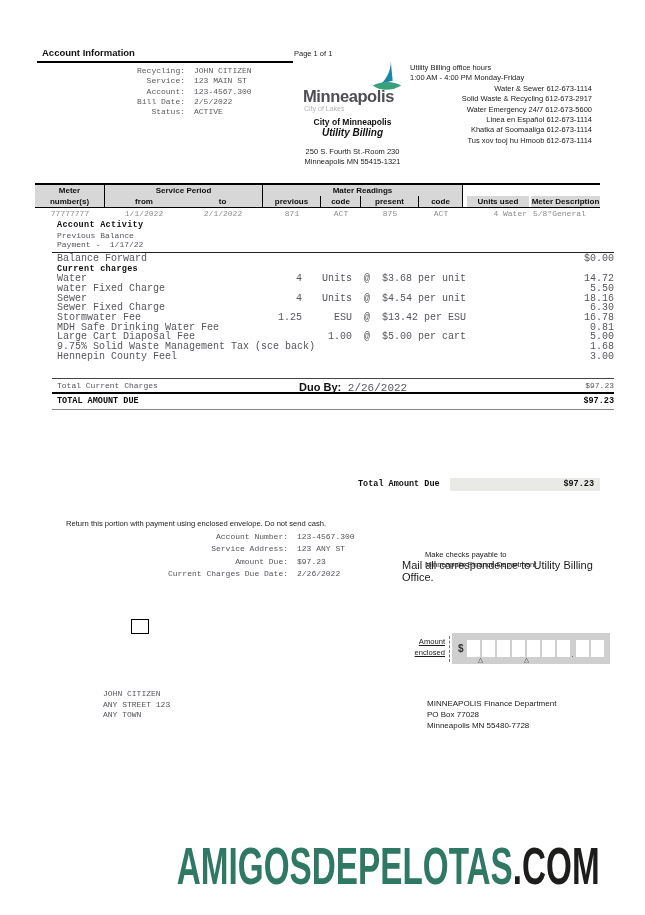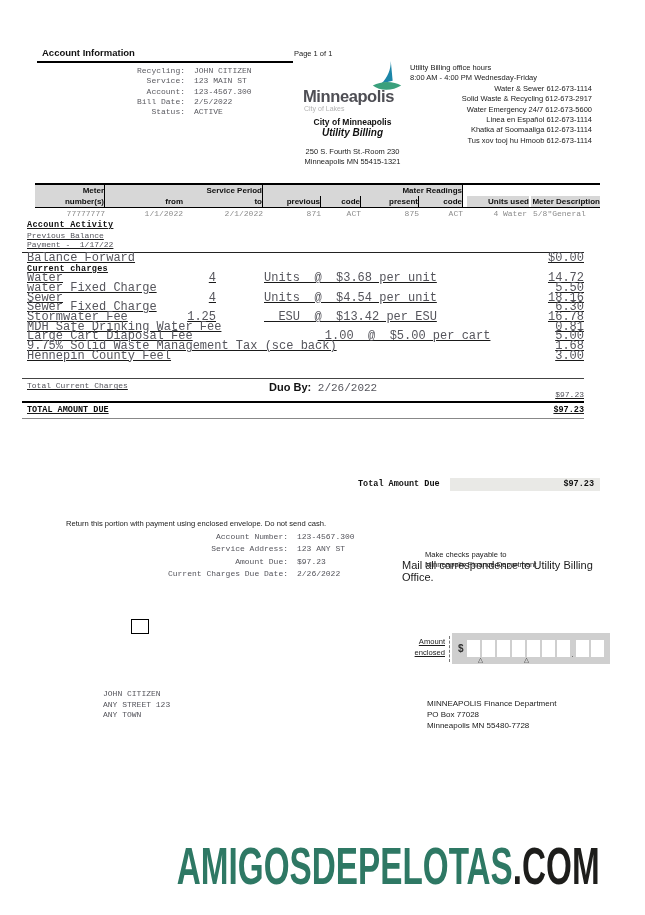--- a/index.html
+++ b/index.html
@@ -26,48 +26,48 @@
   .org-addr {font-size:7.5px; color:#222; margin-top:9px; line-height:9.8px;}
 
   .office {position:absolute; left:410px; top:63px; width:182px; font-size:7.5px;
            color:#1a1a1a; line-height:10.4px;}
   .office .ph {text-align:right;}
 
   
   .mtable {position:absolute; left:35px; top:183px; width:565px; border-top:2px solid #000;}
   .mt-row {display:flex;}
   .mt-row2 {border-bottom:1px solid #000;}
-  .mc {box-sizing:border-box; text-align:right; padding:1px 0; font-size:8px;
+  .mc {box-sizing:border-box; text-align:center; padding:1px 0; font-size:8px;
        font-weight:bold; color:#111;}
   .bg {background:#d7d7d7;}
   .br {border-right:1px solid #000;}
   .g1{width:70px;} .g2{width:158px;} .g3{width:200px;} .g4{width:137px;}
   .c1{width:70px;} .c2{width:78px;} .c3{width:80px;} .c4{width:58px;} .c5{width:40px;}
   .c6{width:58px;} .c7{width:44px;} .c8{width:62px; margin-left:4px;} .c9{width:69px; margin-left:2px;}
   .mt-data .mc {font-weight:normal; color:#8c8c8c;
         font-family:"Liberation Mono","DejaVu Sans Mono",monospace;}
   .mt-data .c8 {text-align:right; padding-right:2px; margin-left:4px; background:none;}
   .mt-data .c9 {text-align:left; padding-left:2px; background:none;}
 
   
-  .activity {position:absolute; left:22px; top:220px; width:562px;
-             font-family:"Liberation Mono","DejaVu Sans Mono",monospace;text-decoration:underline;}
+  .activity {position:absolute; left:52px; top:220px; width:562px;
+             font-family:"Liberation Mono","DejaVu Sans Mono",monospace;}
   .act-title {font-size:8.5px; font-weight:bold; color:#111; padding-left:5px;
               letter-spacing:0.3px; line-height:10.5px;}
   .act-line {font-size:8px; color:#55555c; line-height:9.7px; padding-left:5px; white-space:pre;}
   .act-sep {border-bottom:1.2px solid #222; height:1px; margin:1px 0;}
-  .arow {display:flex; font-size:12px; color:#55555c; line-height:9.7px; padding-left:5px;gap:28px;}
+  .arow {display:flex; font-size:10px; color:#55555c; line-height:9.7px; padding-left:5px;}
   .arow .nm {flex:1; white-space:pre;}
   .arow .qty {width:60px; text-align:right;}
   .arow .rate {width:242px; white-space:pre; padding-left:20px; box-sizing:border-box;}
   .arow .amt {width:70px; text-align:right;}
   .gap8 {margin-top:9px;}
   .tot-gap {height:17px;}
   .total1 {position:relative; border-top:1px solid #444; display:flex; font-size:8px;
-           color:#55555c; padding:2px 0 2px 5px;flex-direction:column;}
+           color:#55555c; padding:2px 0 2px 5px;}
   .total1 .amt {flex:1; text-align:right;}
   .dueby {position:absolute; left:247px; top:2px; font-size:11px;}
   .dueby .db-lbl {font-family:"Liberation Sans",sans-serif; font-weight:bold; color:#111;}
   .dueby .db-date {color:#55555c;}
   .total2 {border-top:2px solid #000; border-bottom:1.2px solid #888; display:flex;
            font-size:8.5px; font-weight:bold; color:#0a0a0a; padding:2px 0 2.5px 5px;}
   .total2 .amt {flex:1; text-align:right;}
 
   
   .summary {position:absolute; left:358px; top:477px; width:242px; height:14px;
@@ -141,21 +141,21 @@
     <div class="org-name">City of Minneapolis</div>
     <div class="org-dept">Utility Billing</div>
     <div class="org-addr">
       <div>250 S. Fourth St.-Room 230</div>
       <div>Minneapolis MN 55415-1321</div>
     </div>
   </div>
 
   <div class="office">
     <div>Utility Billing office hours</div>
-    <div>8:00 AM - 4:00 PM Wednesday-Friday</div>
+    <div>1:00 AM - 4:00 PM Monday-Friday</div>
     <div class="ph">Water &amp; Sewer 612-673-1114</div>
     <div class="ph">Solid Waste &amp; Recycling 612-673-2917</div>
     <div class="ph">Water Emergency 24/7 612-673-5600</div>
     <div class="ph">Linea en Español 612-673-1114</div>
     <div class="ph">Khatka af Soomaaliga 612-673-1114</div>
     <div class="ph">Tus xov tooj hu Hmoob 612-673-1114</div>
   </div>
 
   <div class="mtable">
     <div class="mt-row">

